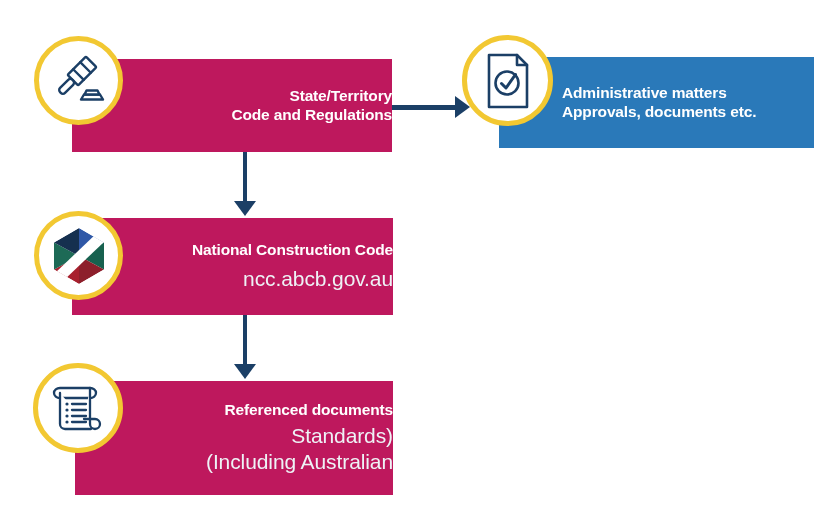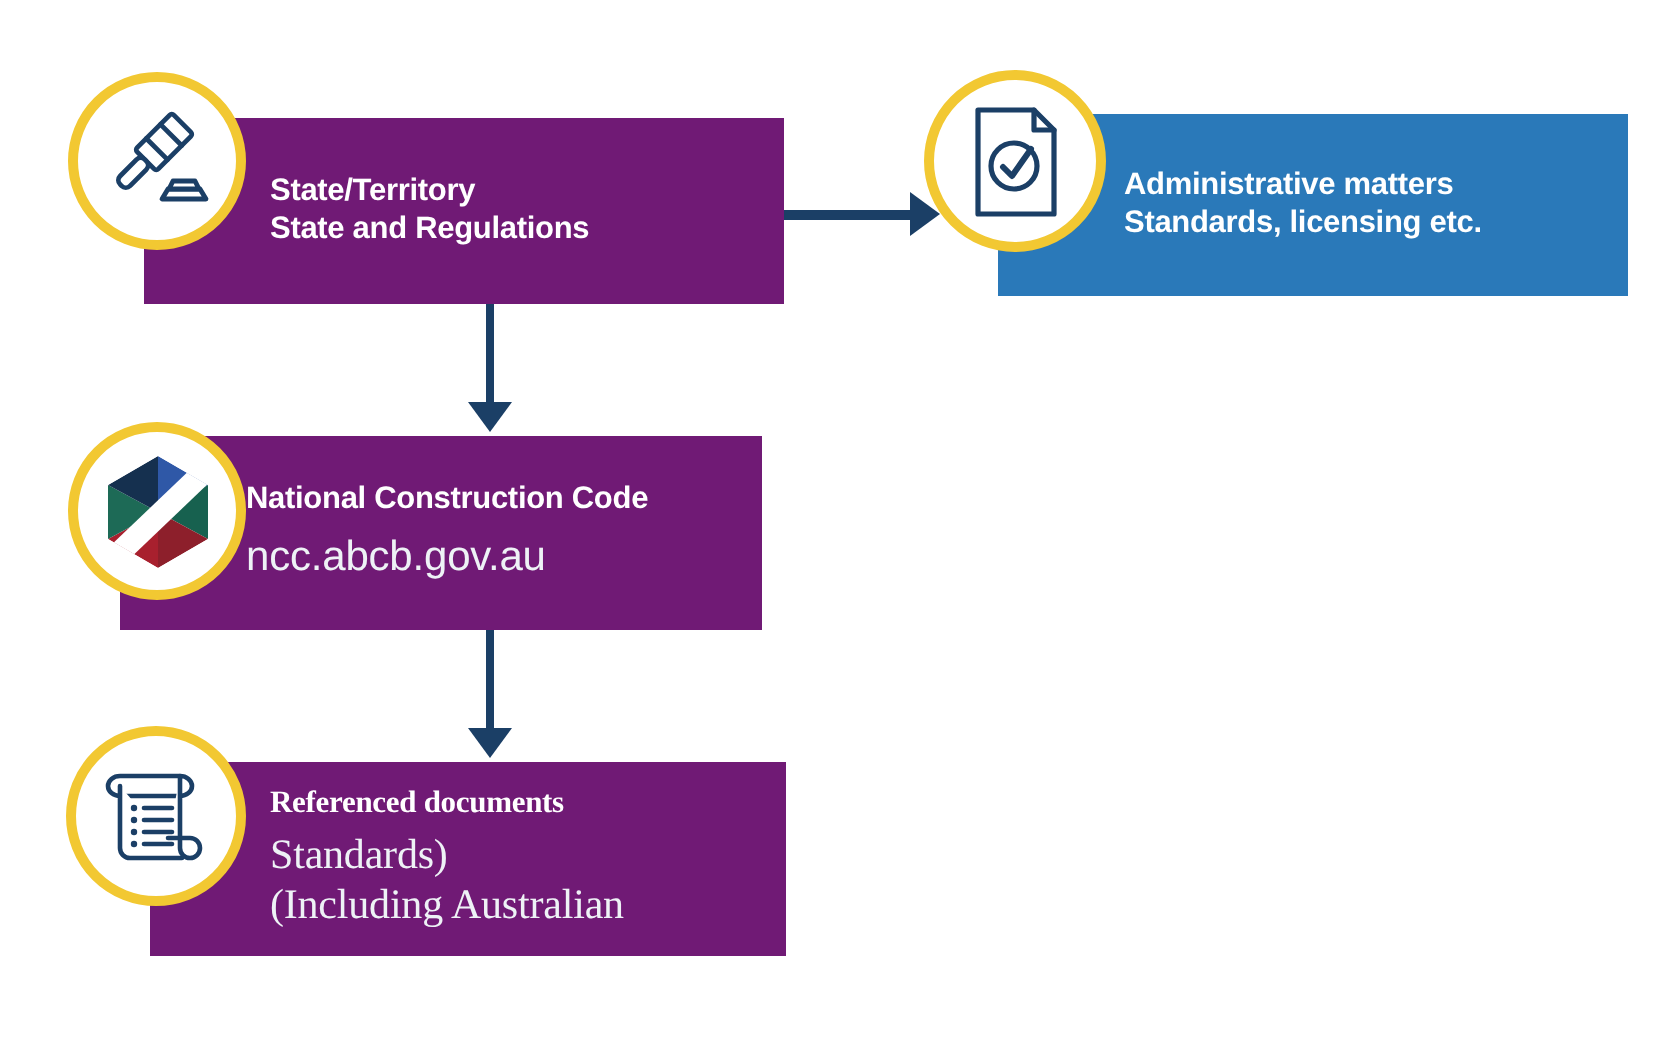--- a/index.html
+++ b/index.html
@@ -12,21 +12,21 @@
   #stage{position:relative;width:838px;height:521px;}
 
   
   .box{
     position:absolute;
     box-sizing:border-box;
     display:flex;
     flex-direction:column;
     justify-content:center;
   }
-  .box.navy{background:#701a75;}
+  .box.navy{background:#be185d;text-align:right;}
   .box.blue{background:#2a79b9;}
 
   .box-text{
     color:#ffffff;
     line-height:1.22;
   }
   .t-bold{
     font-weight:bold;
     font-size:15.5px;
     letter-spacing:-0.15px;
@@ -95,21 +95,21 @@
   </div>
 
   <div class="conn">
     <div class="v-line" style="left:243px;top:315px;height:51px;"></div>
     <div class="arrow-down" style="left:234px;top:364px;"></div>
   </div>
 
   <div class="box navy" style="left:72px;top:59px;width:320px;height:93px;padding-left:63px;">
     <div class="box-text">
       <div class="t-bold">State/Territory</div>
-      <div class="t-bold">State and Regulations</div>
+      <div class="t-bold">Code and Regulations</div>
     </div>
   </div>
   <div class="badge" style="left:34px;top:36px;width:89px;height:89px;">
     <span>
       <svg width="56" height="56" viewBox="0 0 56 56" fill="none" stroke="#1b3f66" stroke-width="2.4" stroke-linejoin="round" stroke-linecap="round">
 
         <g transform="rotate(-45 31 18)">
           <rect x="18" y="10.5" width="26" height="15" rx="1.5" fill="#ffffff"></rect>
           <line x1="26" y1="10.5" x2="26" y2="25.5"></line>
           <line x1="36" y1="10.5" x2="36" y2="25.5"></line>
@@ -121,35 +121,35 @@
 
         <path d="M30 46.5 H52 L49 41.5 H33 Z" fill="#ffffff"></path>
         <path d="M33.5 41.5 H48.5 L46.5 37.5 H35.5 Z" fill="#ffffff"></path>
       </svg>
     </span>
   </div>
 
   <div class="box blue" style="left:499px;top:57px;width:315px;height:91px;padding-left:63px;">
     <div class="box-text">
       <div class="t-bold2">Administrative matters</div>
-      <div class="t-bold2">Standards, licensing etc.</div>
+      <div class="t-bold2">Approvals, documents etc.</div>
     </div>
   </div>
   <div class="badge" style="left:462px;top:35px;width:91px;height:91px;">
     <span>
       <svg width="54" height="58" viewBox="0 0 54 58" fill="none" stroke="#1b3f66" stroke-width="2.6" stroke-linejoin="round" stroke-linecap="round">
         <path d="M8 3 H36 L46 13 V55 H8 Z" fill="#ffffff"></path>
         <path d="M36 3 V13 H46"></path>
         <circle cx="26" cy="31" r="11.5" fill="#ffffff"></circle>
         <path d="M20.5 31.5 L25 36 L34.5 22.5" stroke-width="3"></path>
       </svg>
     </span>
   </div>
 
-  <div class="box navy" style="left:60px;top:218px;width:321px;height:97px;padding-left:63px;">
+  <div class="box navy" style="left:72px;top:218px;width:321px;height:97px;padding-left:63px;">
     <div class="box-text">
       <div class="t-bold" style="margin-bottom:6px;">National Construction Code</div>
       <div class="t-light">ncc.abcb.gov.au</div>
     </div>
   </div>
   <div class="badge" style="left:34px;top:211px;width:89px;height:89px;">
     <span>
       <svg width="58" height="60" viewBox="0 0 58 60">
         <defs>
           <clipPath id="hexclip">
@@ -164,21 +164,21 @@
           <polygon points="29,58 4,43.5 29,30" fill="#a8202e"></polygon>
           <polygon points="4,43.5 4,16.5 29,30" fill="#1d6a56"></polygon>
           <polygon points="4,16.5 29,2 29,30" fill="#15304f"></polygon>
 
           <polygon points="48,6 56,14 12,56 4,48" fill="#ffffff"></polygon>
         </g>
       </svg>
     </span>
   </div>
 
-  <div class="box navy" style="left:75px;top:381px;width:318px;height:97px;padding-left:60px;font-family:Liberation Serif, serif;">
+  <div class="box navy" style="left:75px;top:381px;width:318px;height:114px;padding-left:60px;">
     <div class="box-text">
       <div class="t-bold" style="margin-bottom:3px;">Referenced documents</div>
       <div class="t-light">Standards)</div>
       <div class="t-light">(Including Australian</div>
     </div>
   </div>
   <div class="badge" style="left:33px;top:363px;width:90px;height:90px;">
     <span>
       <svg width="56" height="56" viewBox="0 0 56 56" fill="none" stroke="#1b3f66" stroke-width="2.3" stroke-linejoin="round" stroke-linecap="round">
 

